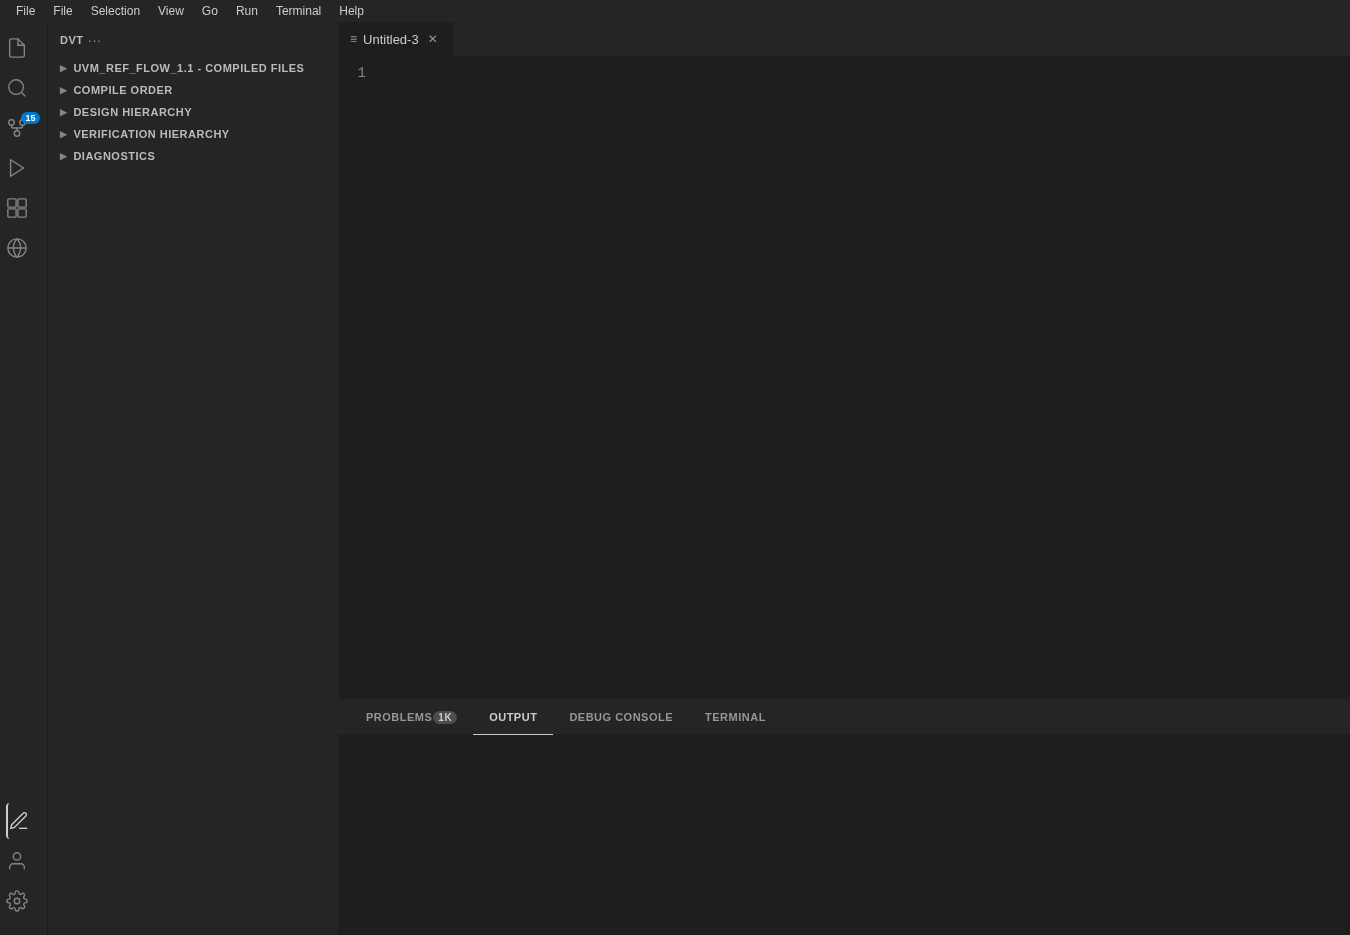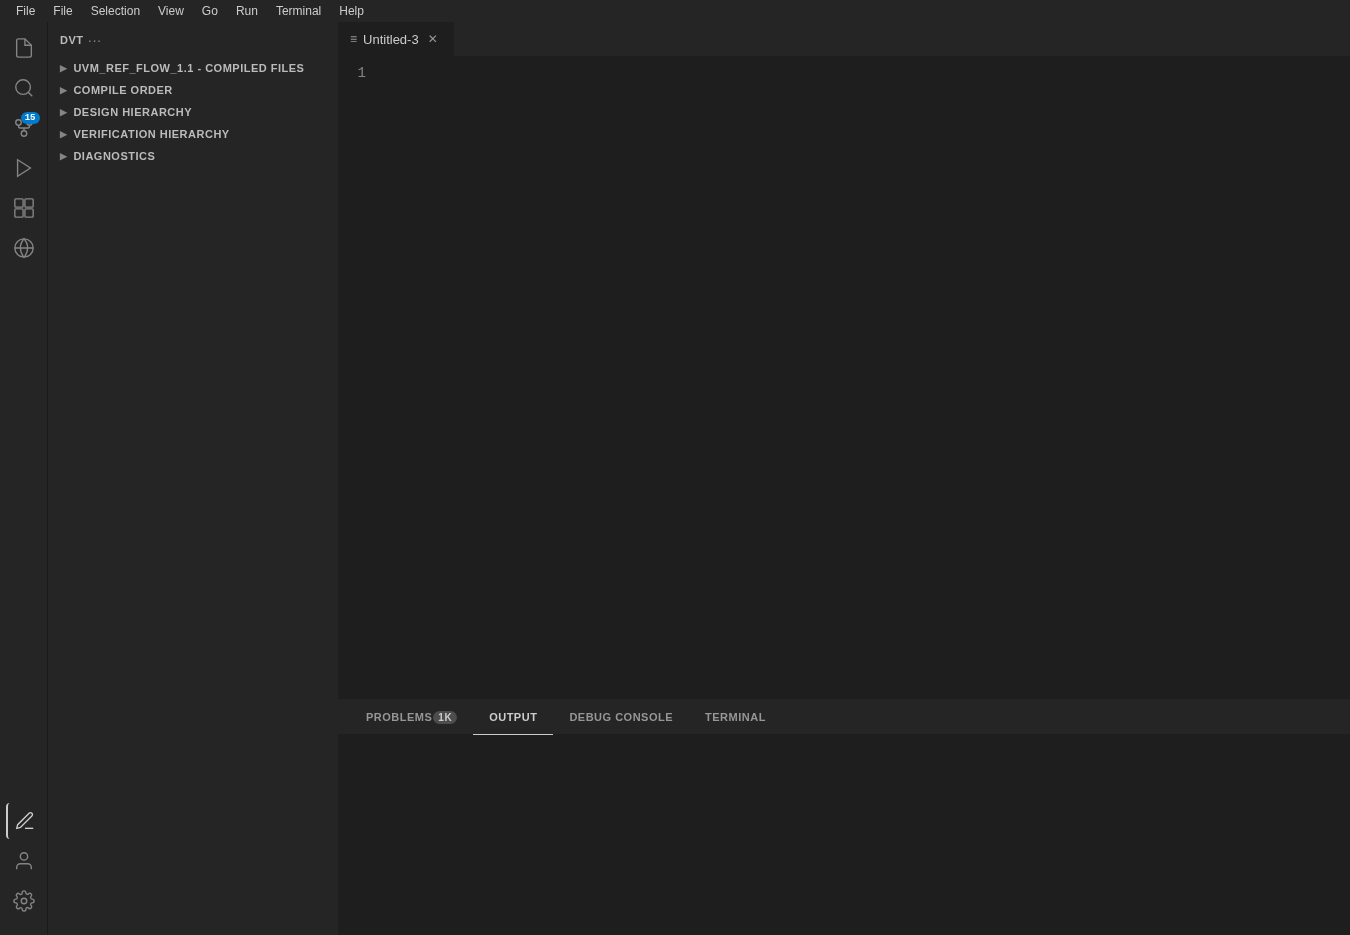--- a/index.html
+++ b/index.html
@@ -49,27 +49,25 @@
       padding: 8px 0;
       gap: 4px;
       flex-shrink: 0;
       border-right: 1px solid #1a1a1a;
     }
     .activity-icon {
       width: 36px;
       height: 36px;
       display: flex;
       align-items: center;
-      justify-content: center;
       cursor: pointer;
       border-radius: 4px;
       color: #858585;
       font-size: 20px;
       position: relative;
-      font-family: Liberation Mono, monospace;
     }
     .activity-icon.active {
       color: #cccccc;
       border-left: 2px solid #ffffff;
     }
     .activity-icon .badge {
       position: absolute;
       top: 2px;
       right: 2px;
       background: #007acc;

